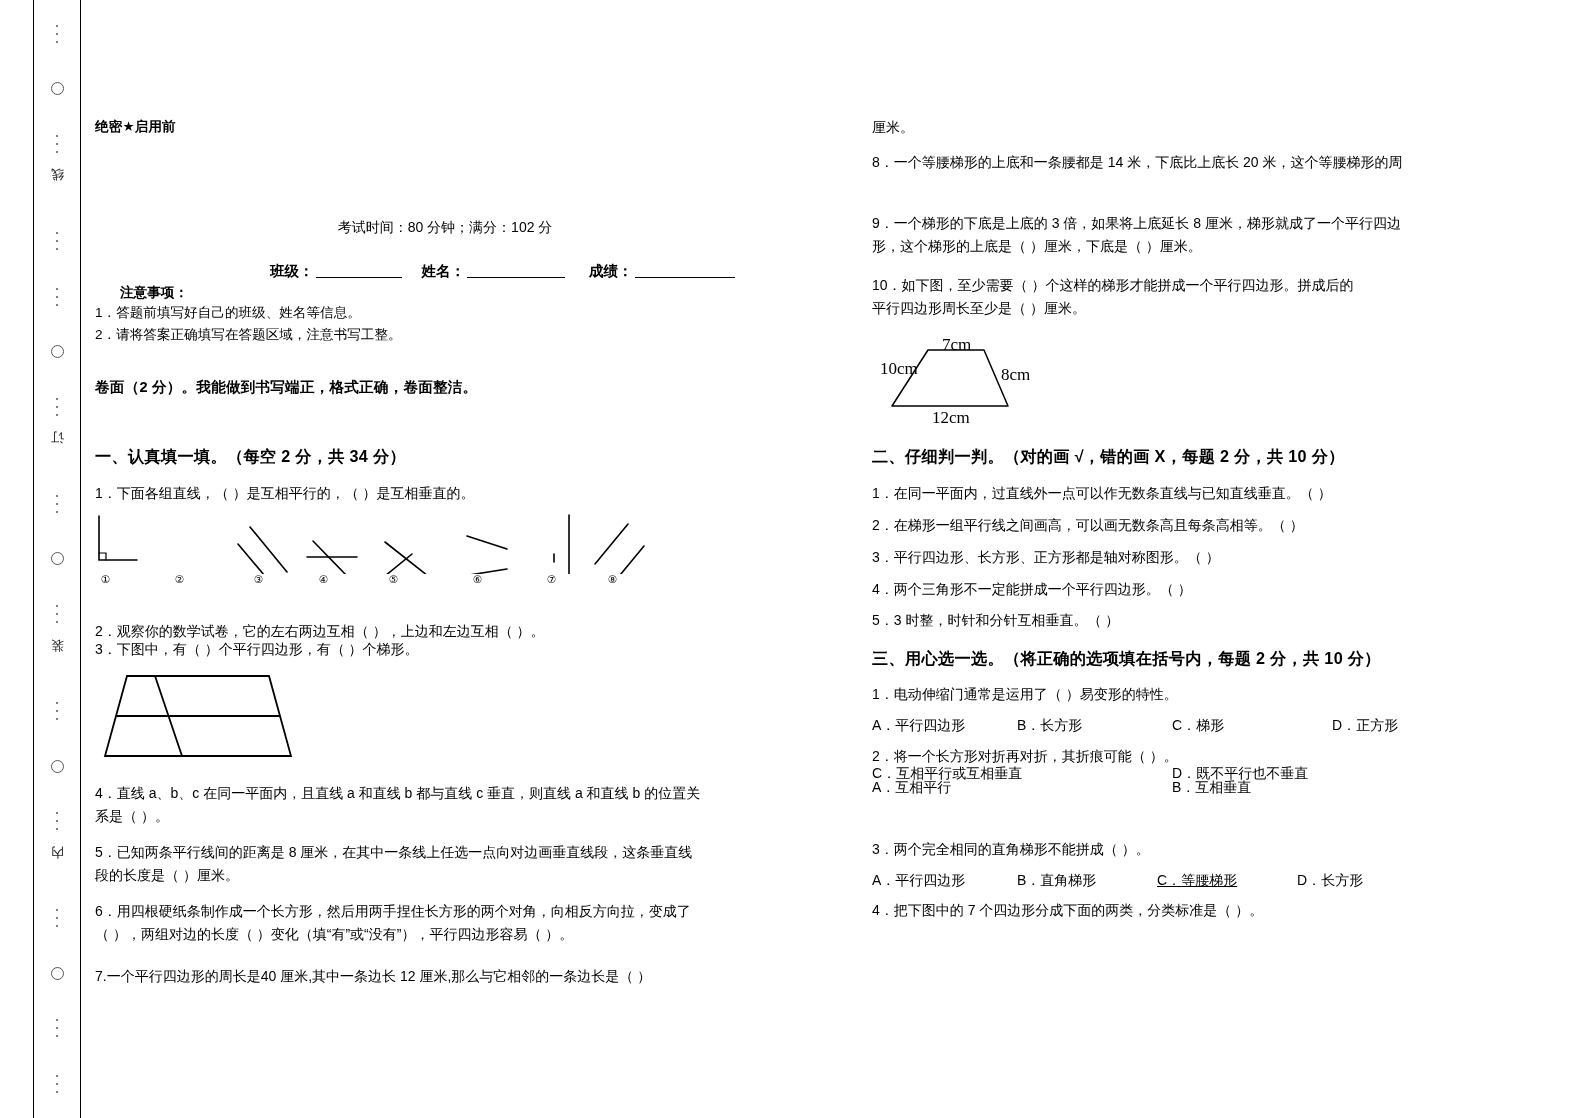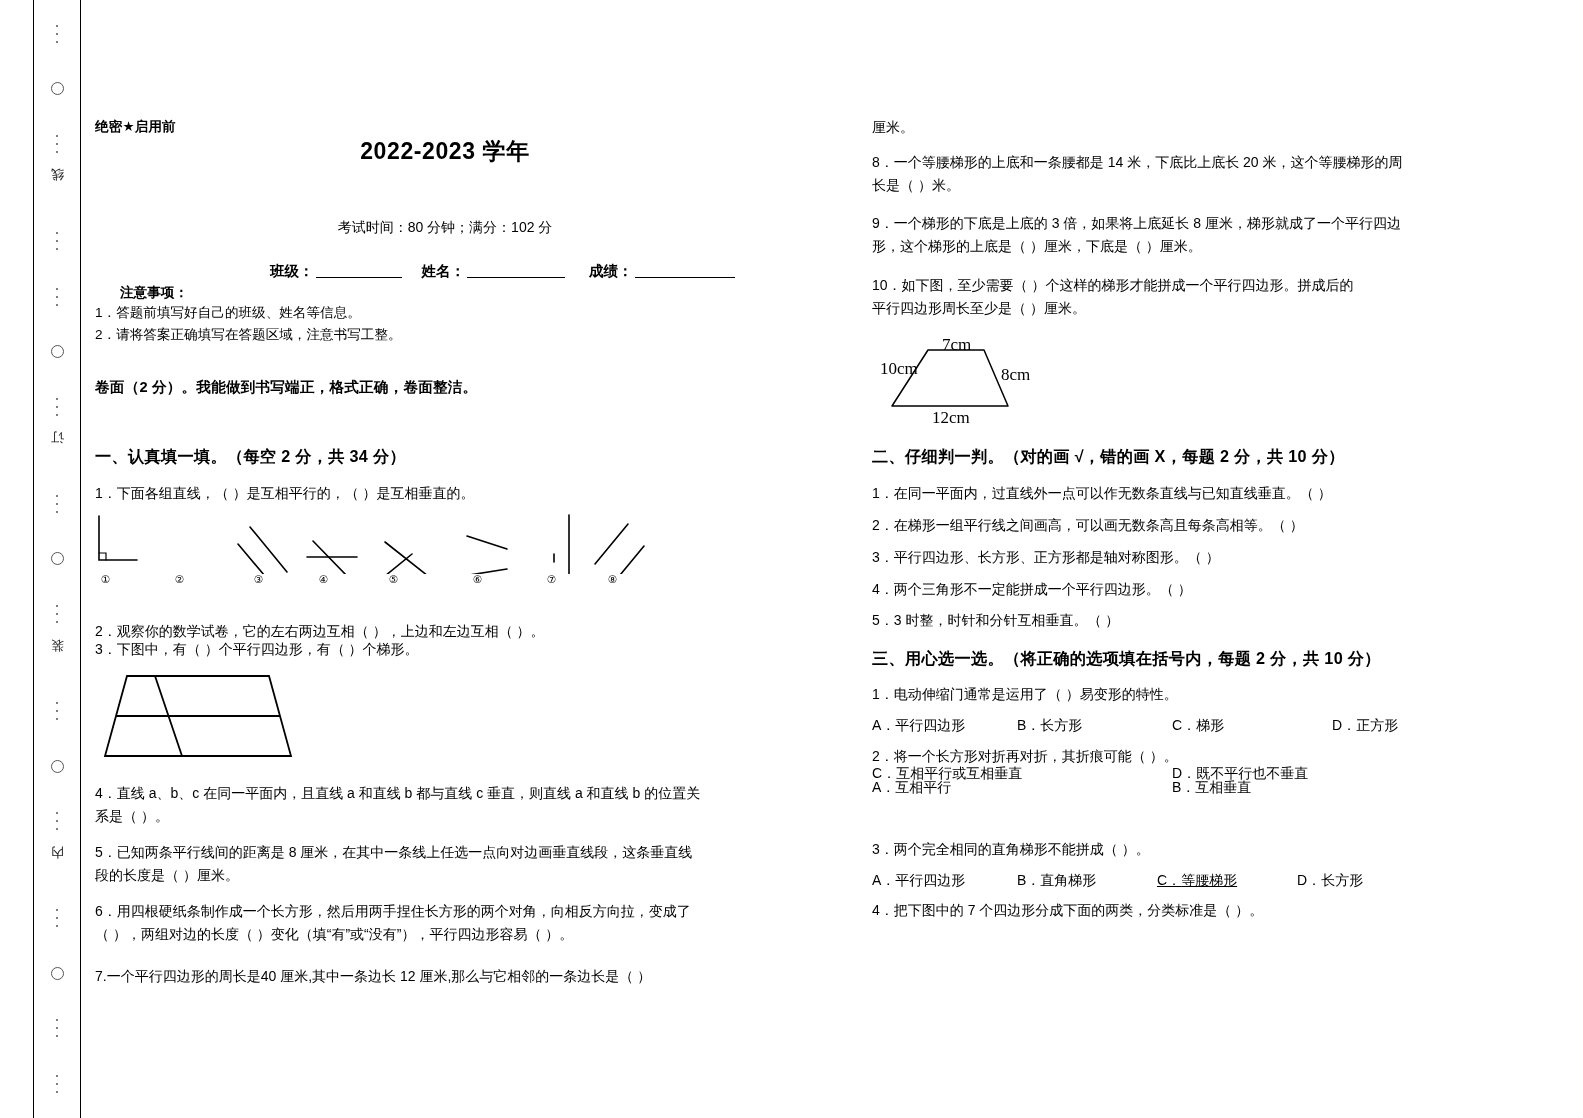--- a/index.html
+++ b/index.html
@@ -289,21 +289,20 @@
           <span class="seal-dot"></span>
       </div>
     </div>
   </div>
 
   <div class="col" id="col-left">
 
     <div class="secret-label">绝密★启用前</div>
 
     <div class="title-wrap">
-      <div class="title-line1">2022-2023 学年</div>
     </div>
 
     <div class="exam-meta">考试时间：80 分钟；满分：102 分</div>
 
     <div class="fill-row">
       <span class="fill-label">班级：</span>
       <span class="fill-blank b1"></span>
       <span class="fill-label">姓名：</span>
       <span class="fill-blank b2"></span>
       <span class="fill-label">成绩：</span>
@@ -398,21 +397,20 @@
   </div>
 
   <div class="col" id="col-right">
 
     <div class="q" style="top:120px;">
       <span class="ln">厘米。</span>
     </div>
 
     <div class="q" style="top:155px;">
       <span class="ln">8．一个等腰梯形的上底和一条腰都是 14 米，下底比上底长 20 米，这个等腰梯形的周</span>
-      <span class="ln" style="margin-top:9px;">长是（        ）米。</span>
     </div>
 
     <div class="q" style="top:216px;">
       <span class="ln">9．一个梯形的下底是上底的 3 倍，如果将上底延长 8 厘米，梯形就成了一个平行四边</span>
       <span class="ln" style="margin-top:9px;">形，这个梯形的上底是（          ）厘米，下底是（          ）厘米。</span>
     </div>
 
     <div class="q" style="top:278px;">
       <span class="ln">10．如下图，至少需要（          ）个这样的梯形才能拼成一个平行四边形。拼成后的</span>
       <span class="ln" style="margin-top:9px;">平行四边形周长至少是（          ）厘米。</span>

